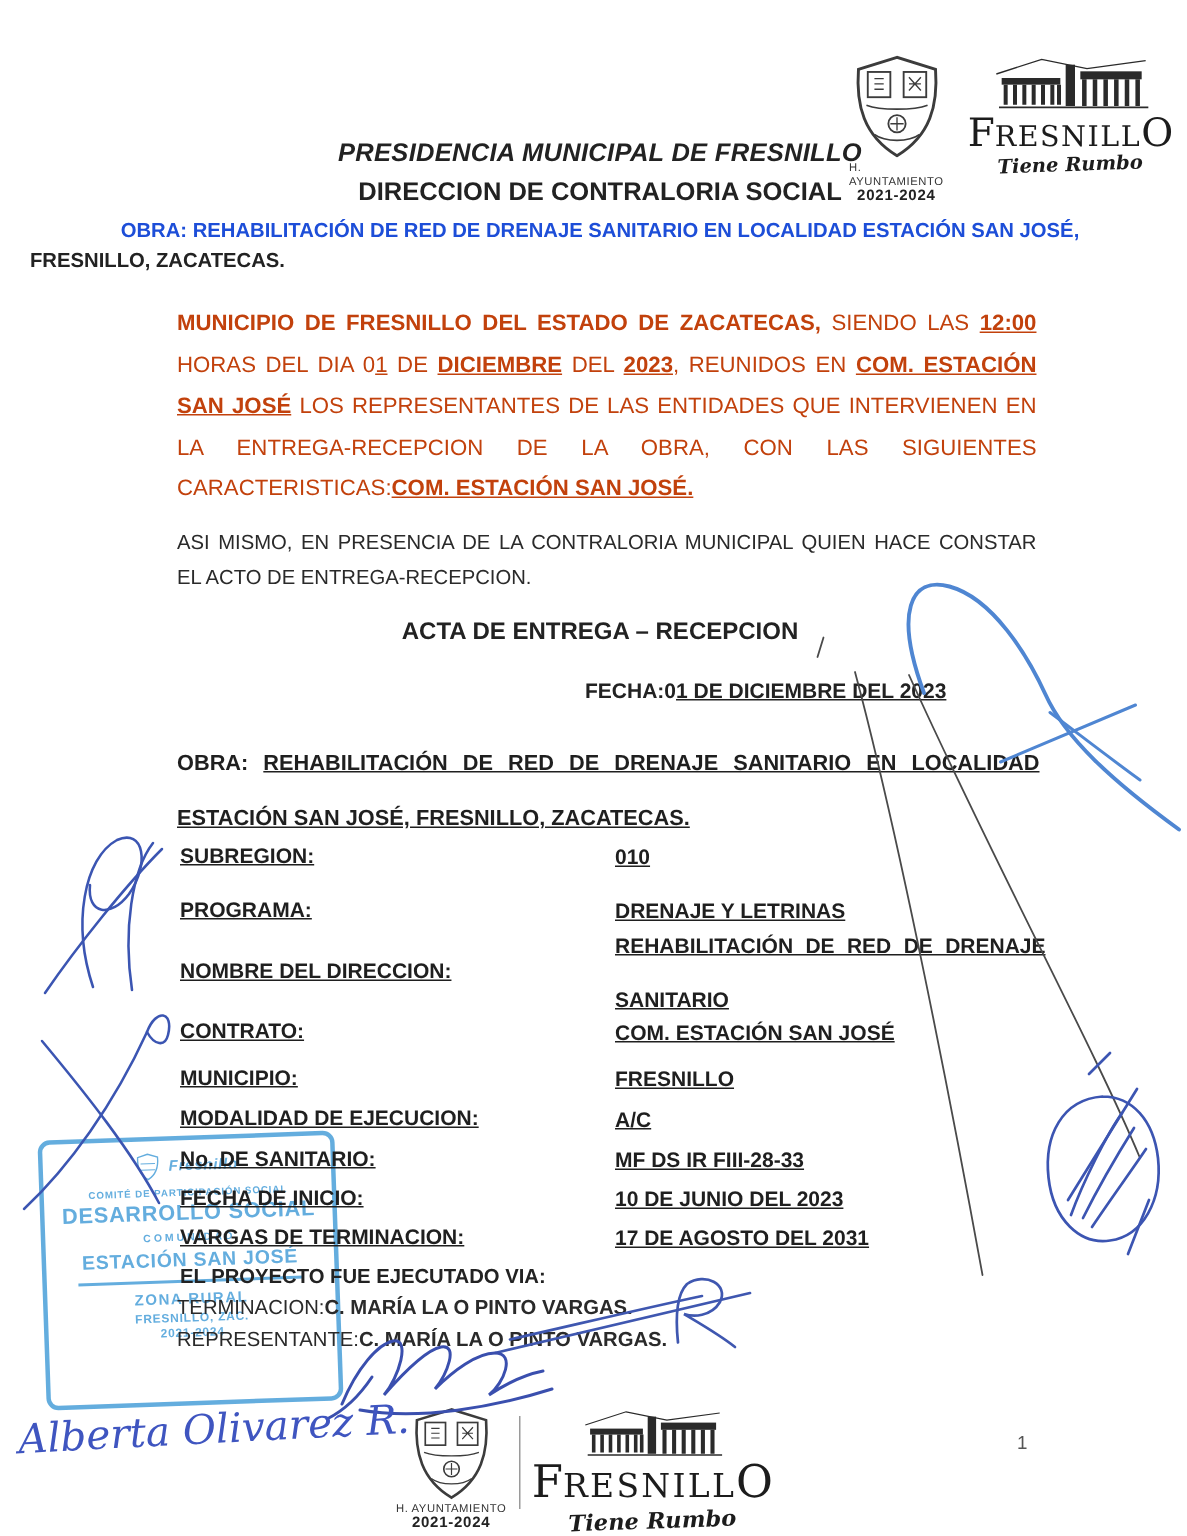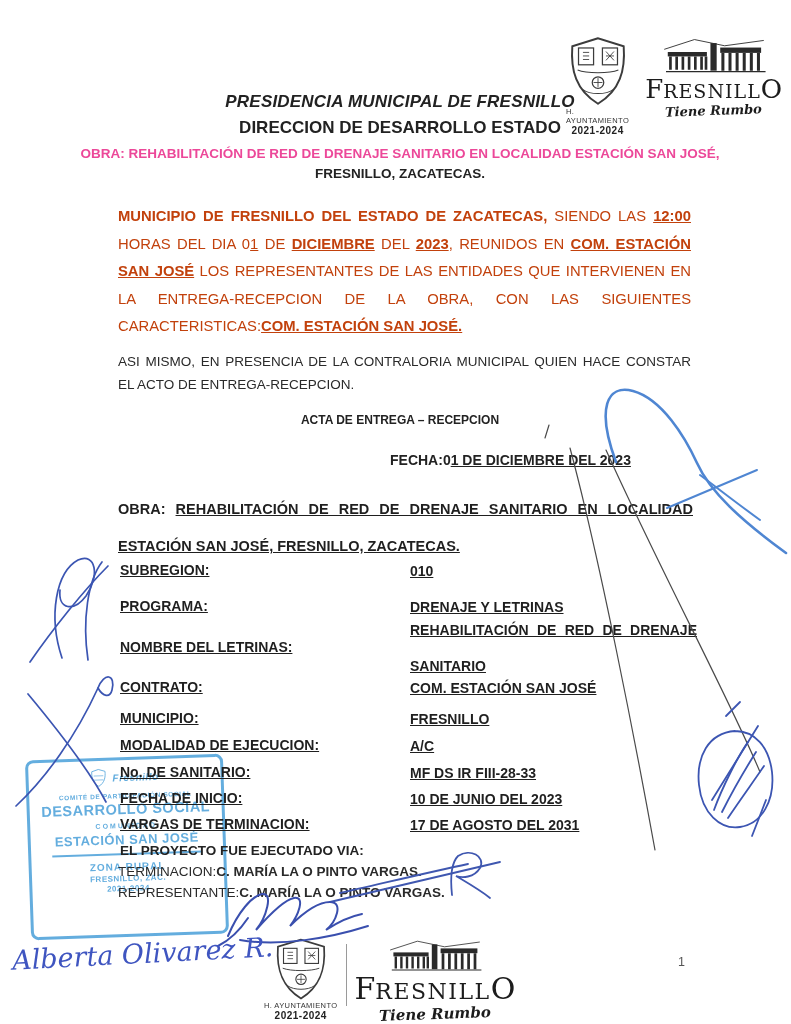--- a/index.html
+++ b/index.html
@@ -6,22 +6,22 @@
   body{
     width:791px;height:1024px;position:relative;background:#ffffff;
     font-family:"Liberation Sans",sans-serif;color:#1d1d1d;overflow:hidden;
   }
   .abs{position:absolute;}
   .b{font-weight:700;}
   .u{text-decoration:underline;}
   
   .hdr-title{top:92px;left:20px;width:760px;text-align:center;font-size:17px;font-weight:700;font-style:italic;letter-spacing:.2px;color:#222;}
   .hdr-subtitle{top:118px;left:20px;width:760px;text-align:center;font-size:17px;font-weight:700;color:#222;}
-  .hdr-obra1{top:146px;left:20px;width:760px;text-align:center;font-size:13.5px;font-weight:700;color:#ec4899;}
-  .hdr-obra2{top:166px;left:20px;width:760px;text-align:center;font-size:13.5px;font-weight:700;color:#222;}
+  .hdr-obra1{top:146px;left:20px;width:760px;text-align:center;font-size:13.5px;font-weight:700;color:#1d4ed8;}
+  .hdr-obra2{top:166px;left:20px;width:760px;text-align:left;font-size:13.5px;font-weight:700;color:#222;}
   
   .logo-block{display:flex;align-items:flex-start;}
   .logo-top{top:36px;left:566px;width:210px;height:104px;}
   .logo-bottom{top:938px;left:264px;width:266px;height:80px;}
   .crest-wrap{display:flex;flex-direction:column;align-items:center;}
   .crest-cap1{font-size:7.5px;color:#333;letter-spacing:.4px;margin-top:1px;}
   .crest-cap2{font-size:10px;color:#222;font-weight:700;letter-spacing:.5px;}
   .logo-divider{width:1px;background:#9a9a9a;margin:6px 8px 0 8px;}
   .logo-top .logo-divider{height:74px;}
   .logo-bottom .logo-divider{height:62px;}
@@ -29,21 +29,21 @@
   .brand-name{font-family:"DejaVu Serif",serif;color:#1c1c1c;line-height:1;white-space:nowrap;}
   .brand-name .big{font-size:26px;}
   .brand-name .mid{font-size:19px;letter-spacing:1px;}
   .logo-bottom .brand-name .big{font-size:30px;}
   .logo-bottom .brand-name .mid{font-size:22px;letter-spacing:1.5px;}
   .brand-tagline{font-family:"DejaVu Serif",serif;font-style:italic;font-weight:700;font-size:13px;color:#1c1c1c;transform:rotate(-2deg);margin-top:1px;}
   .logo-bottom .brand-tagline{font-size:15px;}
   
   .intro{top:203px;left:118px;width:573px;font-size:14.8px;line-height:27.5px;text-align:justify;color:#c2410c;}
   .presence{top:350px;left:118px;width:573px;font-size:13.5px;line-height:23px;text-align:justify;color:#2a2a2a;}
-  .acta-title{top:413px;left:20px;width:760px;text-align:center;font-size:12px;font-weight:700;color:#222;}
+  .acta-title{top:413px;left:20px;width:760px;text-align:center;font-size:16px;font-weight:700;color:#222;}
   .fecha-line{top:452px;left:390px;width:300px;text-align:left;font-size:14px;font-weight:700;color:#222;}
   .obra-block{top:491px;left:118px;width:575px;font-size:14.5px;font-weight:700;line-height:37px;text-align:justify;color:#1f1f1f;}
   
   #details-rows{top:558px;left:120px;width:575px;height:290px;}
   .detail-row{position:absolute;left:0;width:575px;}
   .detail-label{position:absolute;left:0;top:0;font-size:14px;font-weight:700;color:#1f1f1f;white-space:nowrap;text-decoration:underline;}
   .detail-value{position:absolute;left:290px;top:0;width:287px;font-size:14px;font-weight:700;text-decoration:underline;line-height:19px;color:#1f1f1f;}
   .detail-row.tall .detail-label{top:19px;}
   .detail-row.tall .detail-value{line-height:36px;text-align:justify;top:-8px;}
   
@@ -102,41 +102,41 @@
       <rect x="67" y="13" width="46" height="6" fill="#2a2a2a"></rect>
       <path d="M70 19 v20 M78 19 v20 M86 19 v20 M94 19 v20 M102 19 v20 M110 19 v20" stroke="#2a2a2a" stroke-width="3.4"></path>
       <path d="M6 40 H118" stroke="#2a2a2a" stroke-width="1.4"></path>
     </svg>
     <div class="brand-name"><span class="big">F</span><span class="mid">RESNILL</span><span class="big">O</span></div>
     <div class="brand-tagline">Tiene Rumbo</div>
   </div>
 </div>
 
 <div class="abs hdr-title doc-text">PRESIDENCIA MUNICIPAL DE FRESNILLO</div>
-<div class="abs hdr-subtitle doc-text">DIRECCION DE DESARROLLO ESTADO</div>
+<div class="abs hdr-subtitle doc-text">DIRECCION DE CONTRALORIA SOCIAL</div>
 <div class="abs hdr-obra1 doc-text">OBRA: REHABILITACIÓN DE RED DE DRENAJE SANITARIO EN LOCALIDAD ESTACIÓN SAN JOSÉ,</div>
 <div class="abs hdr-obra2 doc-text">FRESNILLO, ZACATECAS.</div>
 
 <div class="abs intro doc-text"><span class="b">MUNICIPIO DE FRESNILLO DEL ESTADO DE ZACATECAS,</span><span> SIENDO LAS </span><span class="b u">12:00</span><span> HORAS DEL DIA 0</span><span class="u">1</span><span> DE </span><span class="b u">DICIEMBRE</span><span> DEL </span><span class="b u">2023</span><span>, REUNIDOS EN </span><span class="b u">COM. ESTACIÓN SAN JOSÉ</span><span> LOS REPRESENTANTES DE LAS ENTIDADES QUE INTERVIENEN EN LA ENTREGA-RECEPCION DE LA OBRA, CON LAS SIGUIENTES CARACTERISTICAS:</span><span class="b u">COM. ESTACIÓN SAN JOSÉ.</span></div>
 <div class="abs presence doc-text">ASI MISMO, EN PRESENCIA DE LA CONTRALORIA MUNICIPAL QUIEN HACE CONSTAR EL ACTO DE ENTREGA-RECEPCION.</div>
 <div class="abs acta-title doc-text">ACTA DE ENTREGA – RECEPCION</div>
 <div class="abs fecha-line doc-text"><span class="b">FECHA:0</span><span class="b u">1 DE DICIEMBRE DEL 2023</span></div>
 <div class="abs obra-block doc-text"><span class="b">OBRA: </span><span class="b u">REHABILITACIÓN DE RED DE DRENAJE SANITARIO EN LOCALIDAD ESTACIÓN SAN JOSÉ, FRESNILLO, ZACATECAS.</span></div>
 
 <div class="abs doc-text" id="details-rows">
     <div class="detail-row" style="top: 4px;">
       <div class="detail-label">SUBREGION:</div>
       <div class="detail-value">010</div>
     </div>
     <div class="detail-row" style="top: 40px;">
       <div class="detail-label">PROGRAMA:</div>
       <div class="detail-value">DRENAJE Y LETRINAS</div>
     </div>
     <div class="detail-row tall" style="top: 62px;">
-      <div class="detail-label">NOMBRE DEL LETRINAS:</div>
+      <div class="detail-label">NOMBRE DEL DIRECCION:</div>
       <div class="detail-value">REHABILITACIÓN DE RED DE DRENAJE SANITARIO</div>
     </div>
     <div class="detail-row" style="top: 121px;">
       <div class="detail-label">CONTRATO:</div>
       <div class="detail-value">COM. ESTACIÓN SAN JOSÉ</div>
     </div>
     <div class="detail-row" style="top: 152px;">
       <div class="detail-label">MUNICIPIO:</div>
       <div class="detail-value">FRESNILLO</div>
     </div>

